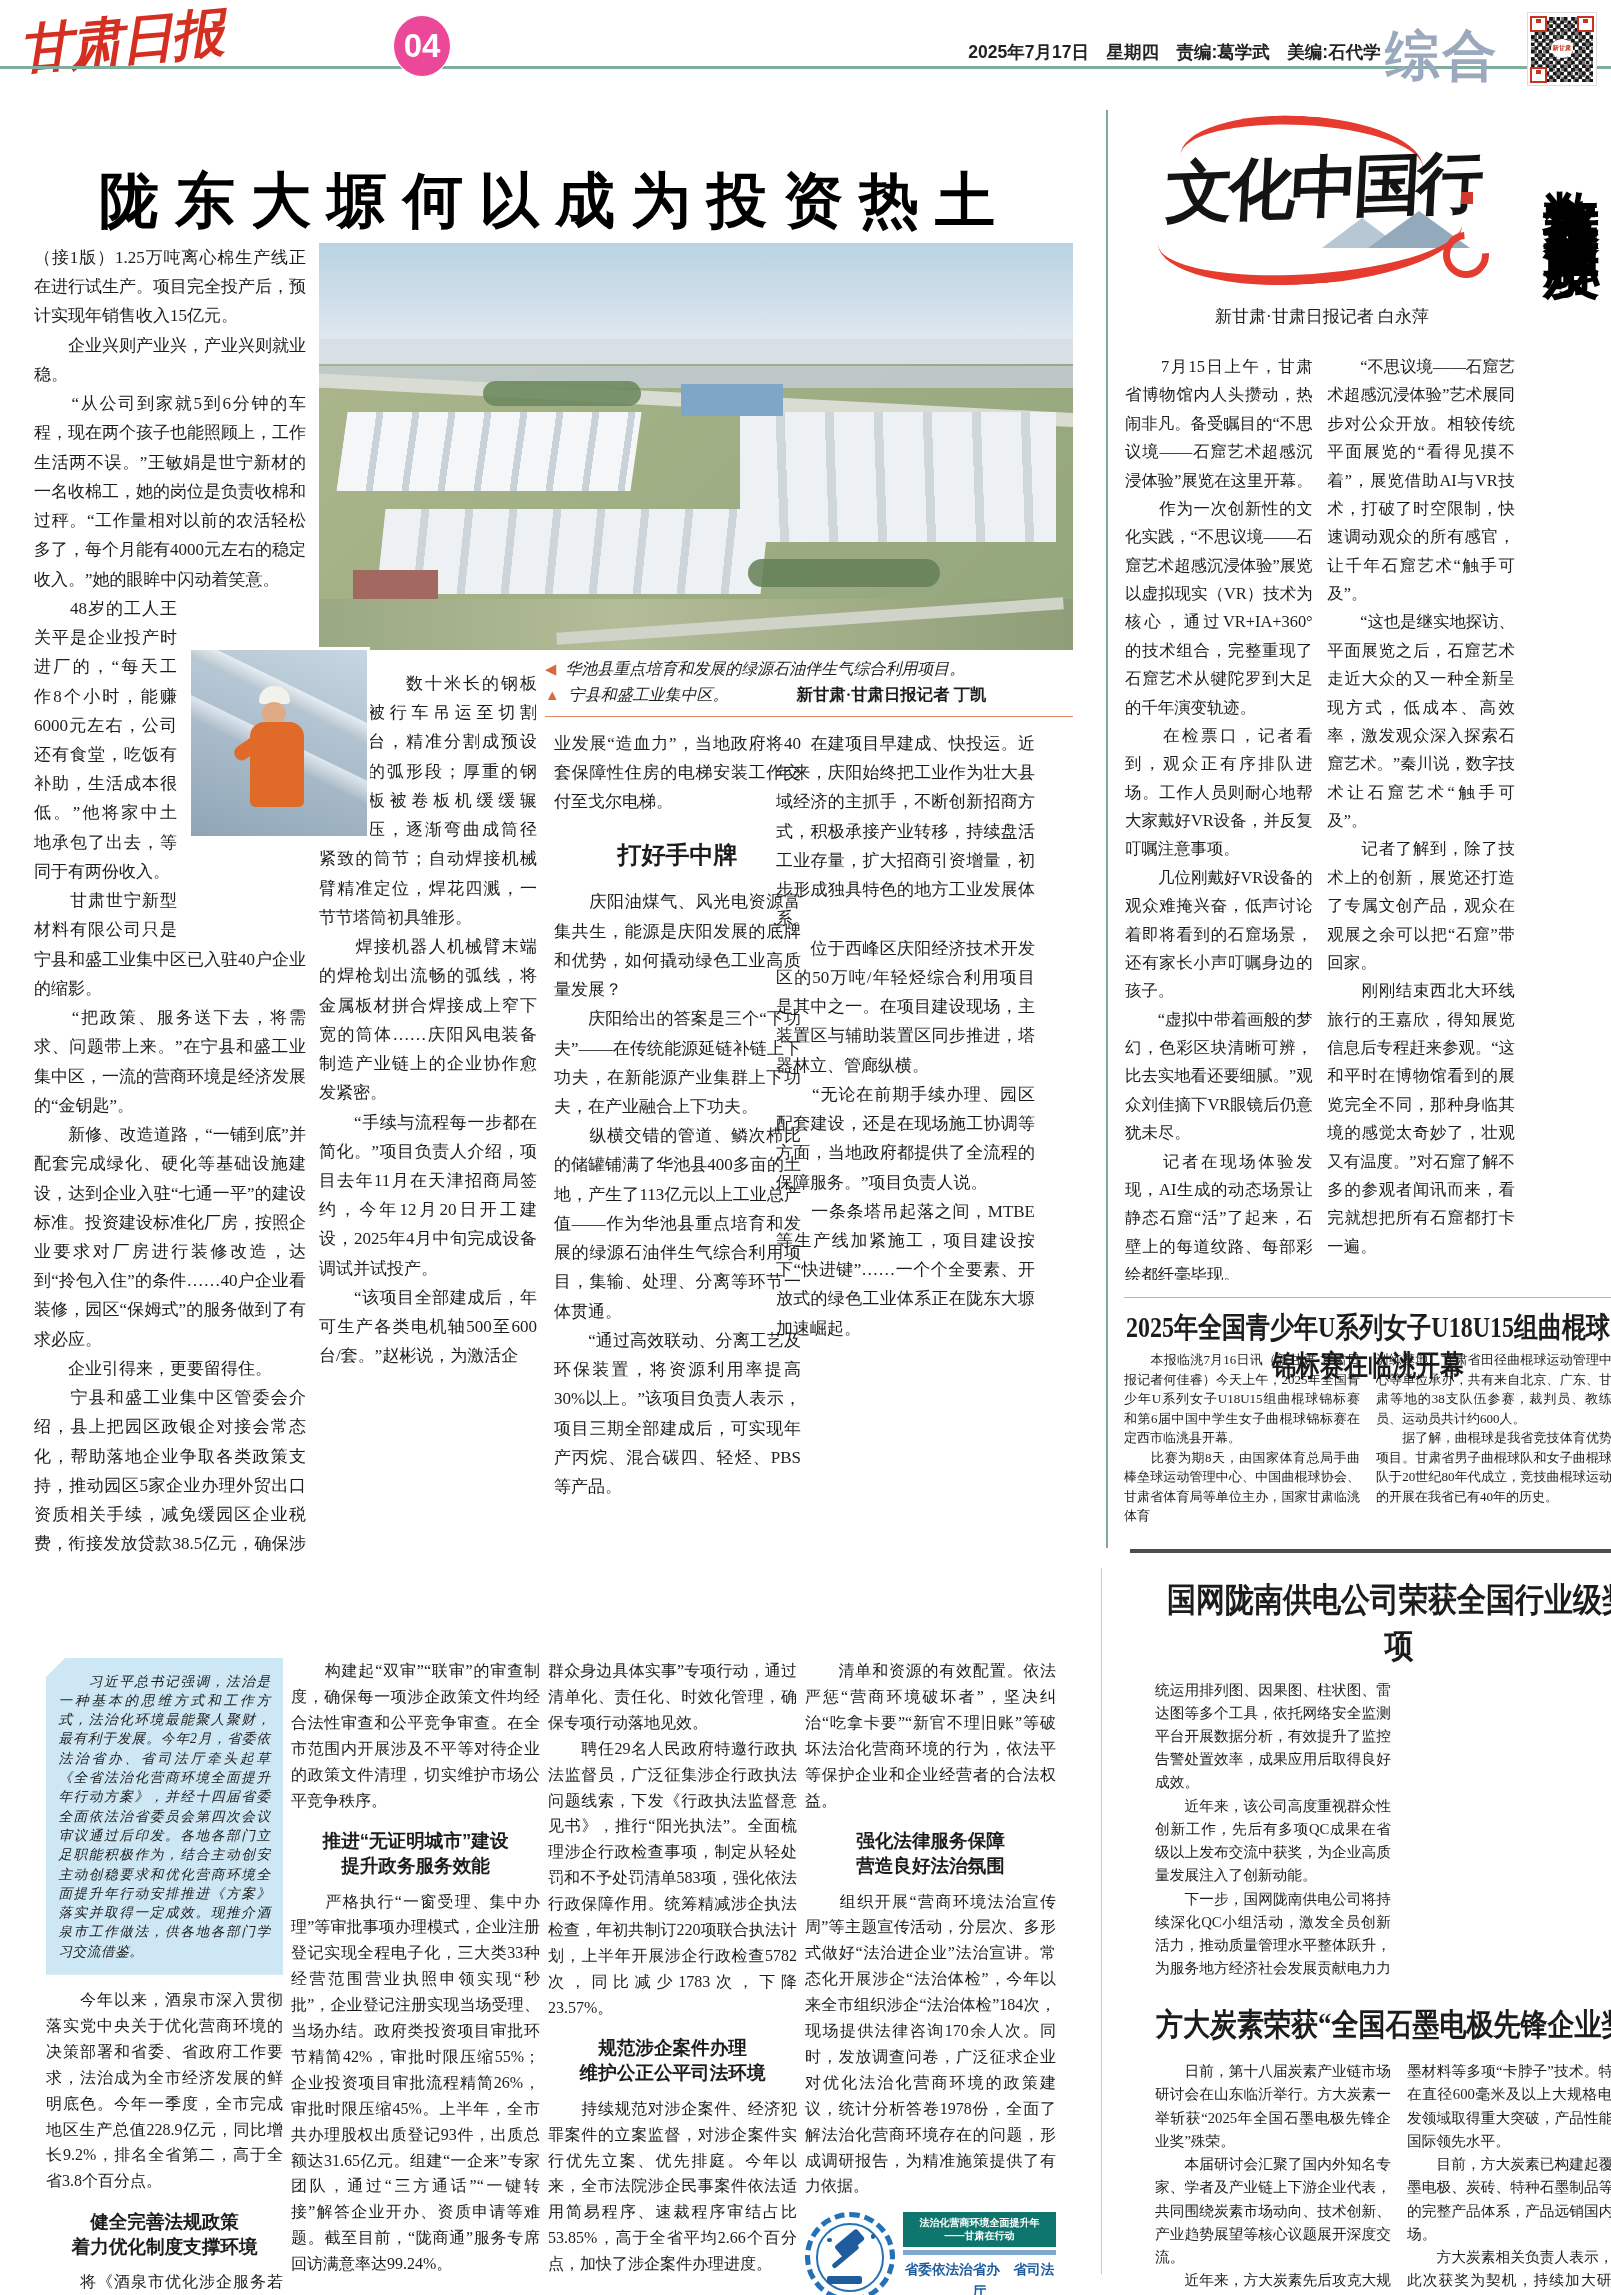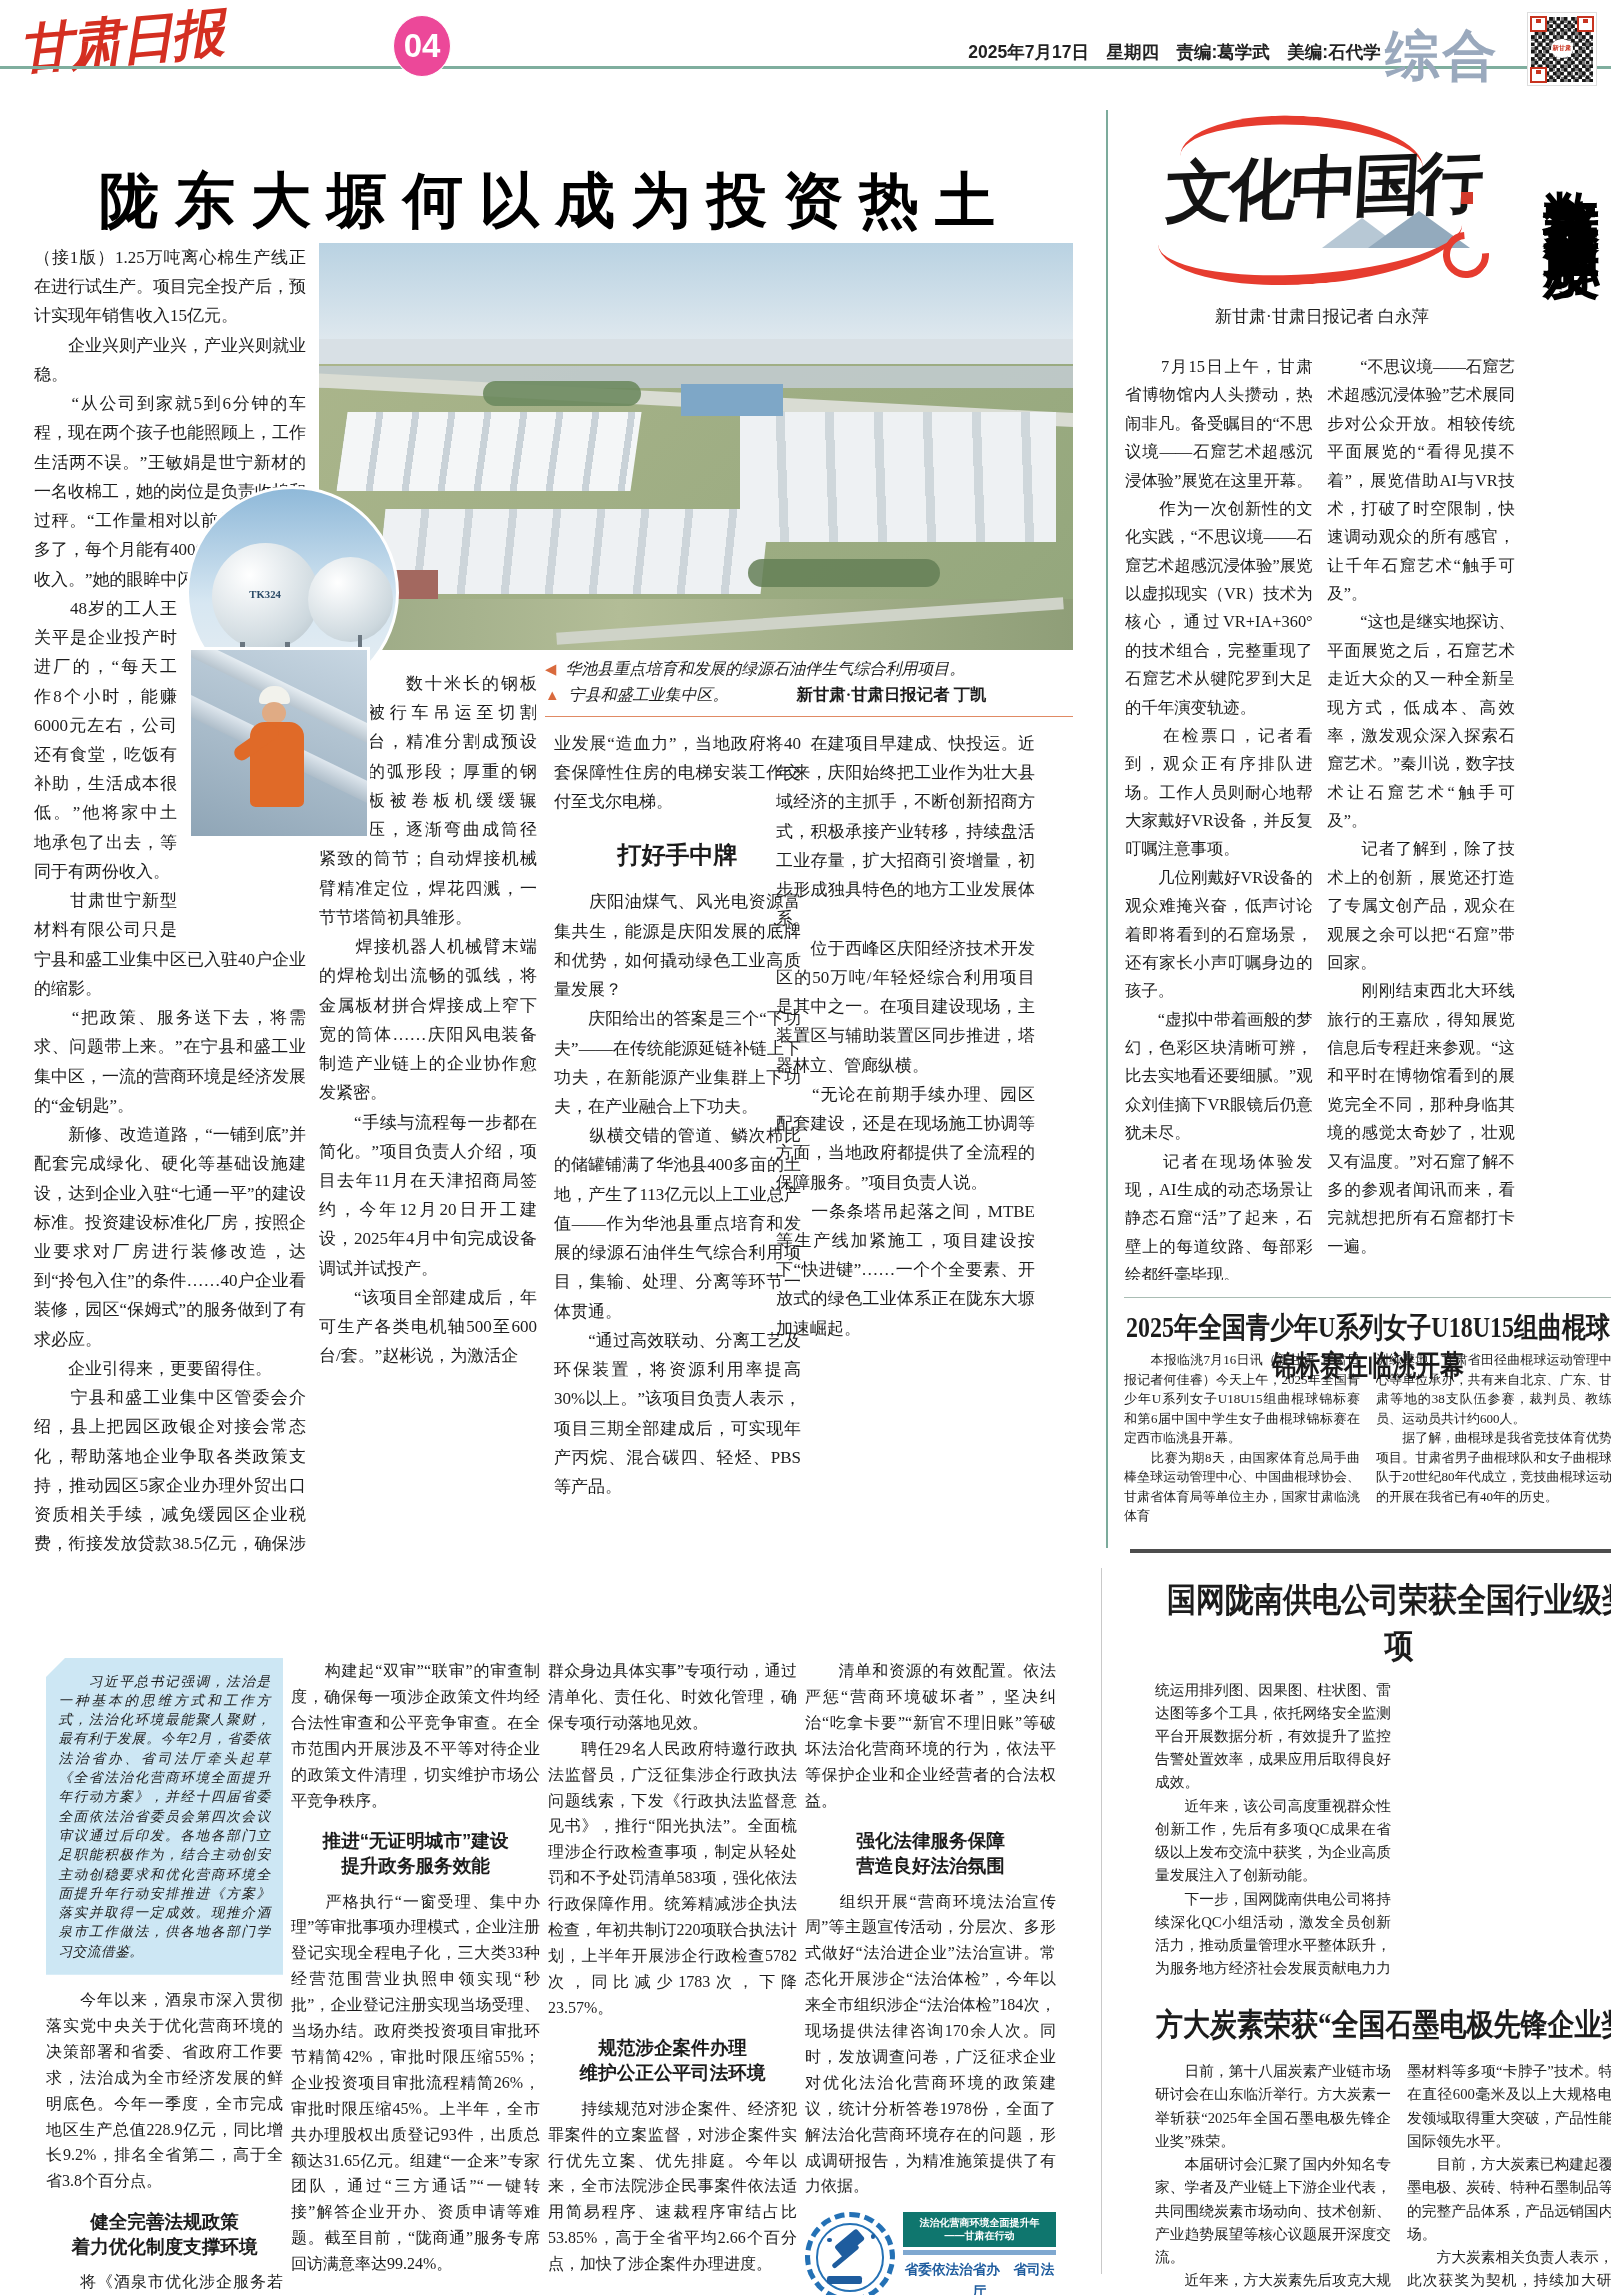--- a/index.html
+++ b/index.html
@@ -157,30 +157,20 @@
     <div class="ph" style="top:266px;left:62px;width:384px;height:85px;background:repeating-linear-gradient(90deg,#eef1f3 0 36px,#cdd5da 36px 44px);transform:skewX(-6deg);"></div>
     <div class="ph" style="top:169px;right:17px;width:316px;height:130px;background:repeating-linear-gradient(88deg,#eef1f3 0 40px,#cfd7db 40px 49px);"></div>
     <div class="ph" style="top:141px;left:362px;width:102px;height:32px;background:#7ea7c7;"></div>
     <div class="ph" style="bottom:40px;left:34px;width:85px;height:40px;background:#a3685f;"></div>
     <div class="ph" style="top:138px;left:164px;width:158px;height:25px;background:#6d8a5f;border-radius:13.6px;opacity:.9;"></div>
     <div class="ph" style="top:316px;left:429px;width:192px;height:28px;background:#647f56;border-radius:14.7px;opacity:.85;"></div>
     <div class="ph" style="bottom:0;left:0;right:0;height:51px;background:linear-gradient(90deg,#9aa884,#b3bd97 40%,#8f9e78);"></div>
     <div class="ph" style="bottom:22.6px;left:237px;width:508px;height:12.4px;background:#cfd3c8;transform:rotate(-4deg);"></div>
   </div>
 
-  <div class="abs photo-spheres">
-    <div class="ph" style="left:22.6px;top:54px;width:107px;height:107px;border-radius:50%;background:radial-gradient(circle at 35% 30%,#ffffff,#cdd8de 70%,#aebbc3);">
-      <div style="position:absolute;left:0;right:0;top:45px;text-align:center;font-size:10.7px;font-weight:700;color:#2a4a66;">TK324</div>
-    </div>
-    <div class="ph" style="right:3.4px;top:68px;width:85px;height:85px;border-radius:50%;background:radial-gradient(circle at 35% 30%,#ffffff,#cdd8de 70%,#aebbc3);"></div>
-    <div class="ph" style="left:51px;top:153px;width:4.5px;height:34px;background:#6a7680;"></div>
-    <div class="ph" style="left:96px;top:153px;width:4.5px;height:34px;background:#6a7680;"></div>
-    <div class="ph" style="right:34px;top:146px;width:4px;height:32px;background:#6a7680;"></div>
-    <div class="ph" style="bottom:0;left:0;right:0;height:27px;background:#9aa6a0;"></div>
-  </div>
 
   <div class="abs photo-worker">
     <div class="ph" style="left:-22.6px;top:32px;width:226px;height:18px;background:linear-gradient(#e6edf2,#b7c4ce);transform:rotate(26deg);"></div>
     <div class="ph" style="left:-22.6px;top:90px;width:226px;height:20.3px;background:linear-gradient(#dfe7ee,#aebdc9);transform:rotate(26deg);"></div>
     <div class="ph" style="left:68px;top:36px;width:30.5px;height:18px;border-radius:14.7px 14.7px 3.4px 3.4px;background:#f2f2ec;"></div>
     <div class="ph" style="left:71px;top:52px;width:24px;height:21.5px;border-radius:50%;background:#e0ab84;"></div>
     <div class="ph" style="left:59px;top:72px;width:54px;height:85px;border-radius:14.7px 14.7px 5.6px 5.6px;background:#e06a28;"></div>
     <div class="ph" style="left:40px;top:85px;width:51px;height:14.7px;border-radius:7.3px;background:#e06a28;transform:rotate(-35deg);"></div>
   </div>
 

